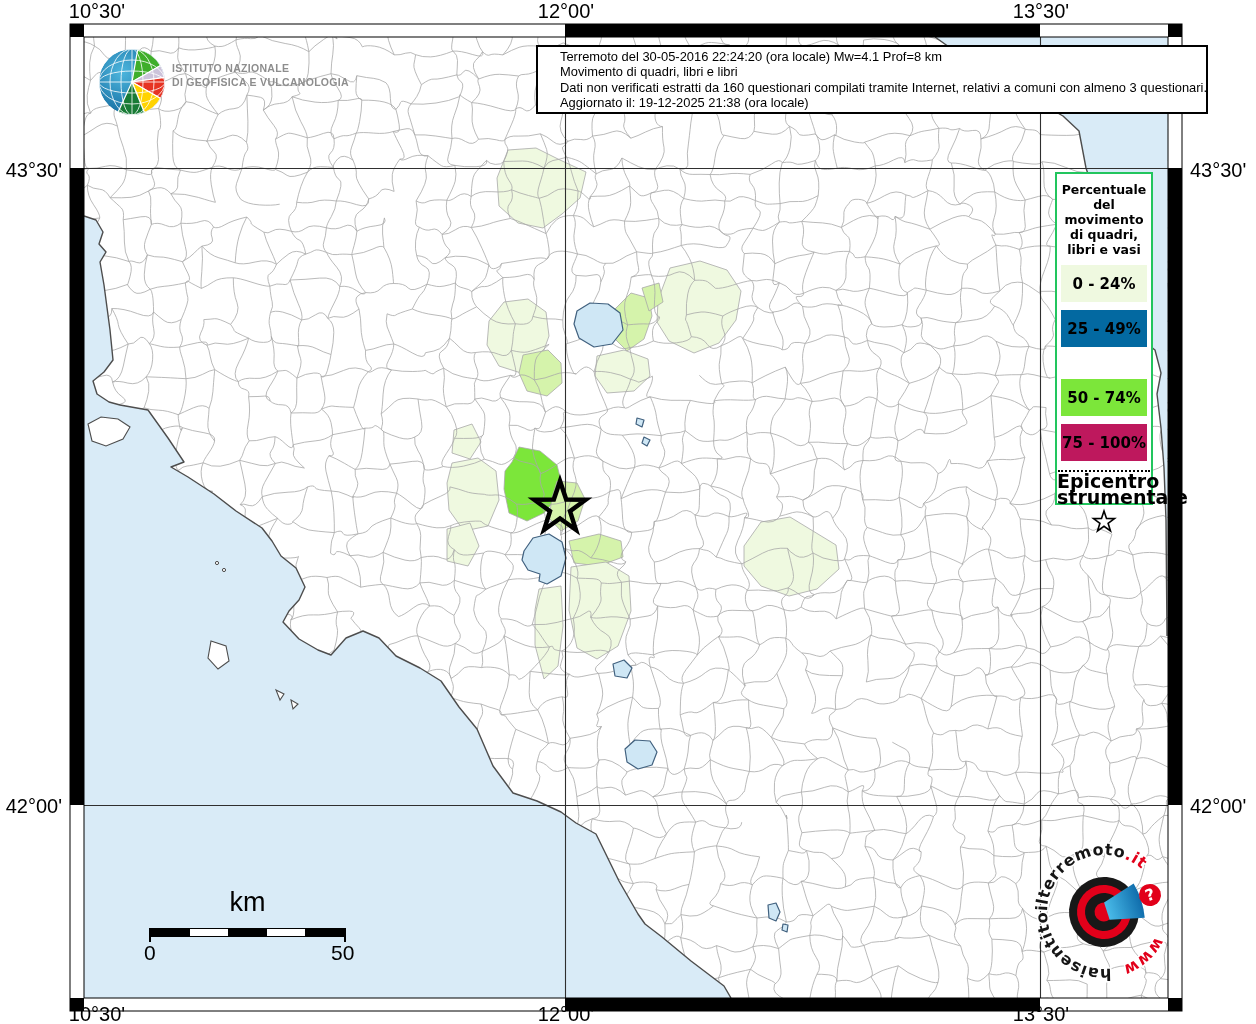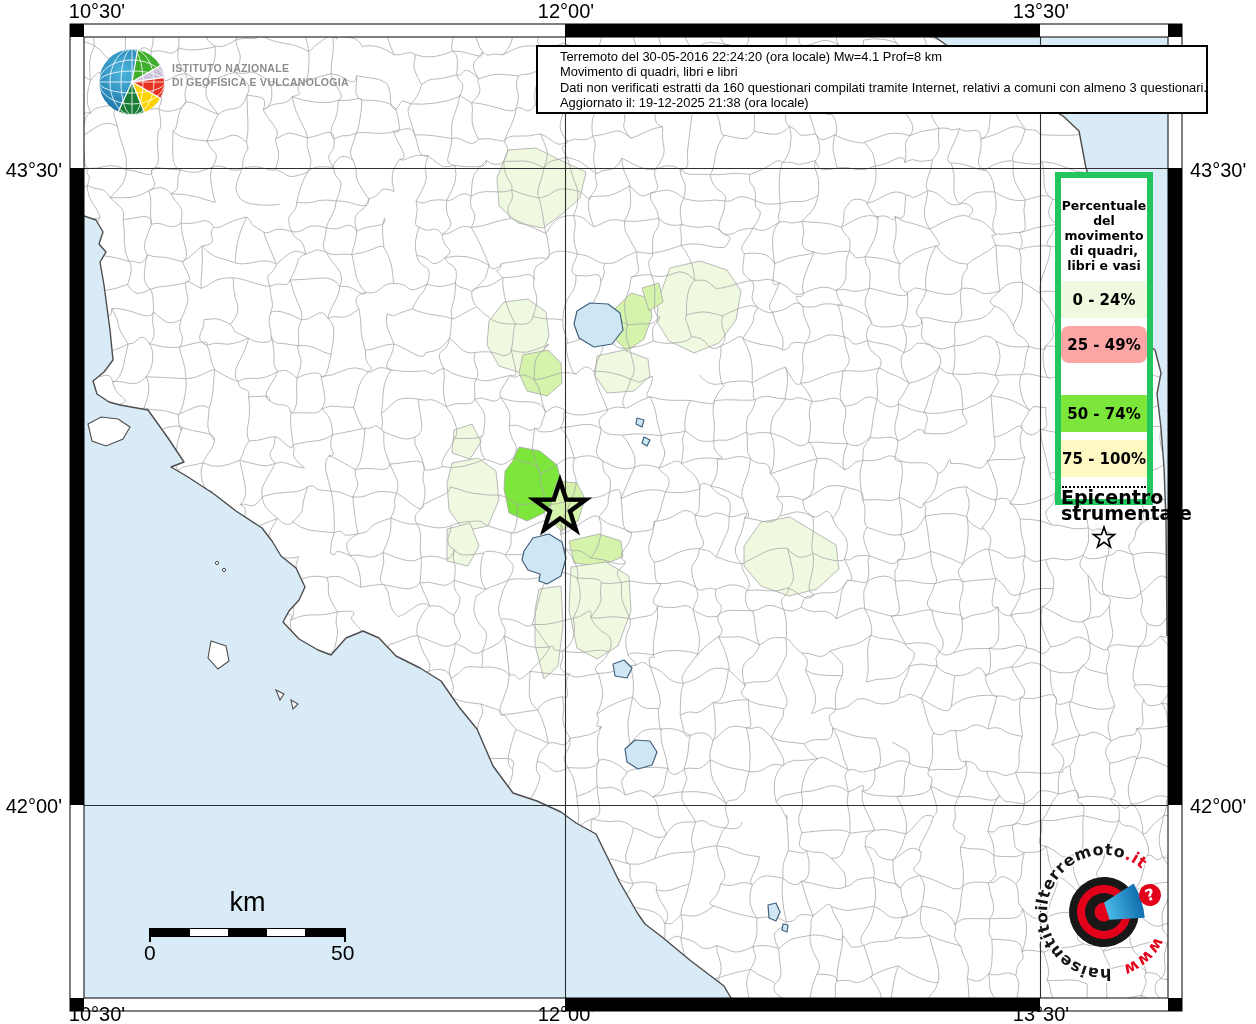--- a/index.html
+++ b/index.html
@@ -6,23 +6,23 @@
   body{width:1256px;height:1024px;position:relative;overflow:hidden;
        font-family:"Liberation Sans",sans-serif;color:#000;}
   #map-svg{position:absolute;left:0;top:0;z-index:1;}
   .ov{position:absolute;z-index:5;}
   .coord{position:absolute;z-index:5;font-size:20px;white-space:nowrap;}
   .coord.ctr{transform:translateX(-50%);}
   
   .infobox{left:536px;top:45px;width:624px;background:#fff;border:2px solid #000;
            padding:2px 22px;font-size:12.9px;line-height:15.3px;white-space:nowrap;overflow:hidden;}
   
-  .legend{left:1055px;top:172px;width:98px;height:333px;background:#fff;border:6px solid #22c55e;
+  .legend{left:1055px;top:172px;width:98px;height:333px;background:#fff;border:2px solid #22c55e;
           box-sizing:border-box;text-align:center;font-family:"DejaVu Sans",sans-serif;
-          font-weight:bold;padding-top:20px;}
+          font-weight:bold;padding-top:8px;}
   .legend .t{font-size:12.5px;line-height:15px;display:block;}
   .swatch{width:86px;height:37px;margin:8px auto 0;display:flex;align-items:center;
           justify-content:center;font-size:15px;}
   .dots{border:none;border-top:2px dotted #000;margin:9px 1px 2px;}
   .epi{font-size:19px;line-height:15.5px;display:block;}
   .legend svg{display:block;margin:2px auto 0;}
   
   .ingv-text{left:172px;top:62px;font-size:10.5px;font-weight:bold;color:#8d8d8d;
              letter-spacing:.3px;line-height:13.5px;white-space:nowrap;}
   .ingv-globe{left:97px;top:47px;}
@@ -174,23 +174,23 @@
   <div>Aggiornato il: 19-12-2025 21:38 (ora locale)</div>
 </div>
 
 <div class="ov legend">
   <span class="t">Percentuale</span>
   <span class="t">del</span>
   <span class="t">movimento</span>
   <span class="t">di quadri,</span>
   <span class="t">libri e vasi</span>
   <div class="swatch" style="background-color: rgb(239, 249, 224);">0 - 24%</div>
-  <div class="swatch" style="background-color: #fca5a5; border-radius: 8px;">25 - 49%</div>
+  <div class="swatch" style="background-color: #0369a1;">25 - 49%</div>
   <div class="swatch" style="background-color: rgb(124, 230, 58); margin-top: 32px;">50 - 74%</div>
-  <div class="swatch" style="background-color: #fef9c3;">75 - 100%</div>
+  <div class="swatch" style="background-color: #be185d;">75 - 100%</div>
   <hr class="dots">
   <span class="epi">Epicentro</span>
   <span class="epi">strumentale</span>
   <svg width="26" height="28" viewBox="0 0 26 28">
     <path id="legend-star-path" fill="#fff" stroke="#000" stroke-width="1.6" d="M13.0,4.0L15.5,11.5L23.5,11.6L17.1,16.3L19.5,23.9L13.0,19.3L6.5,23.9L8.9,16.3L2.5,11.6L10.5,11.5Z"></path>
   </svg>
 </div>
 
 <div class="ov kmlabel">km</div>
 <div class="ov scalebar">

